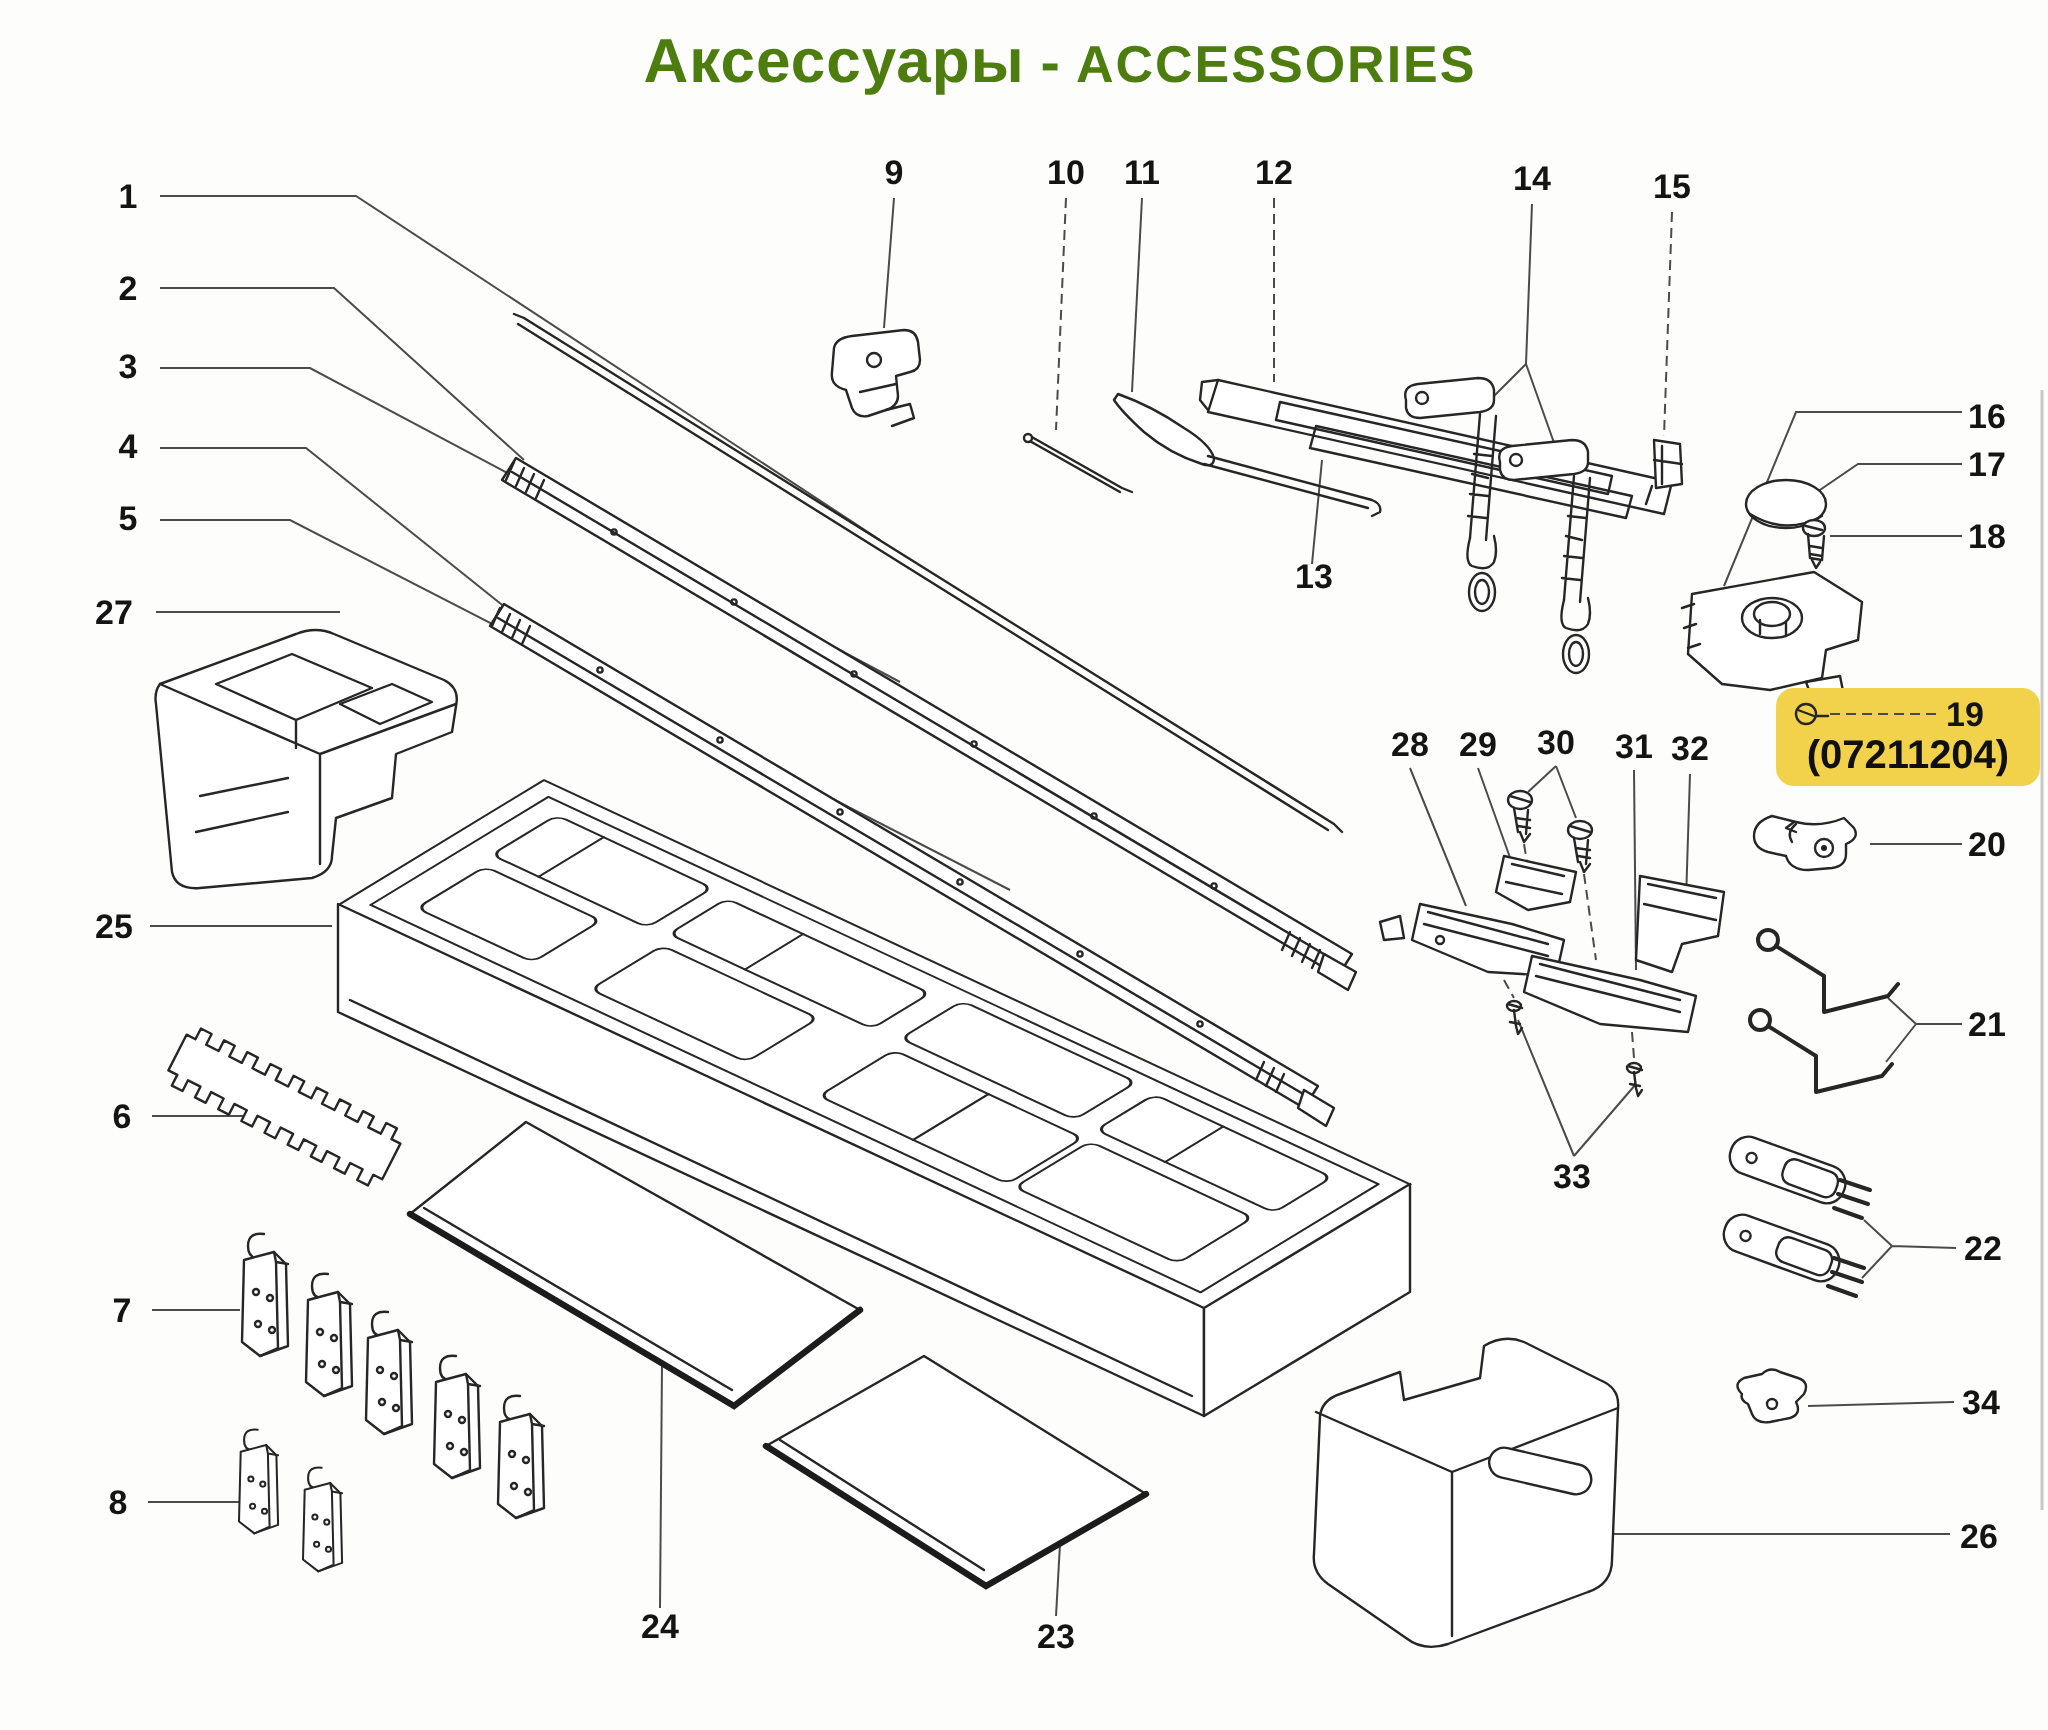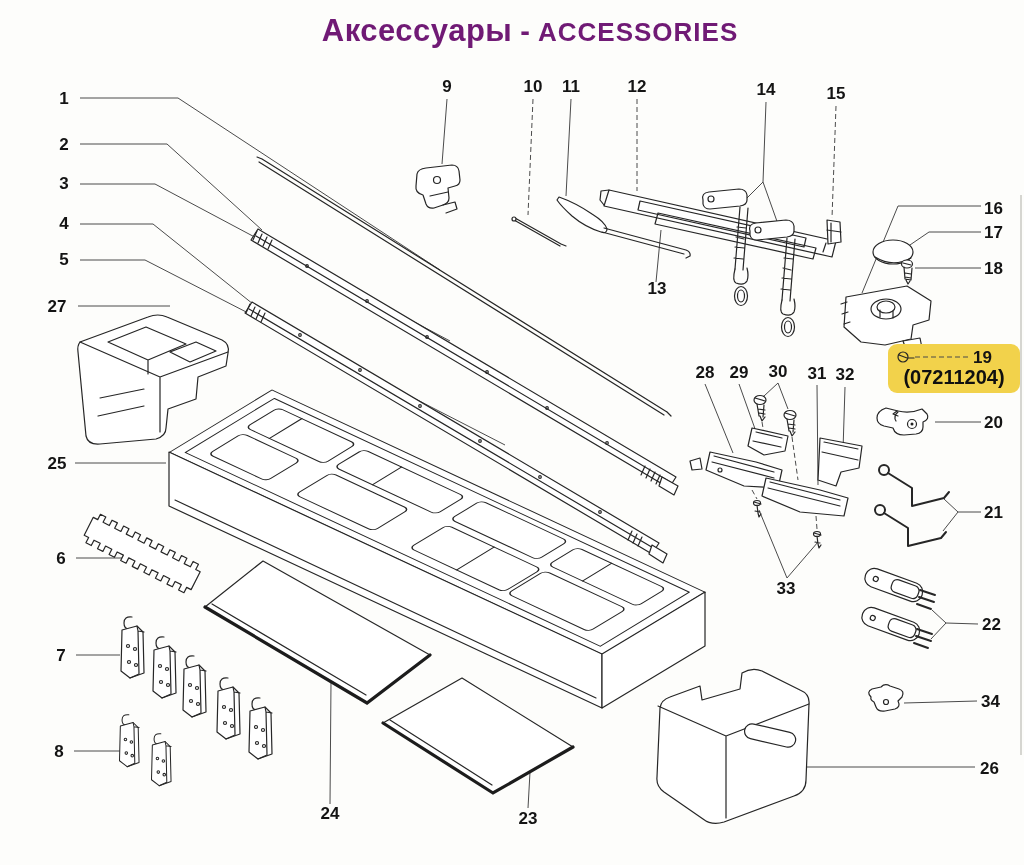--- a/index.html
+++ b/index.html
@@ -1,19 +1,19 @@
 <!DOCTYPE html>
 <html><head>
 <meta charset="utf-8">
 <style>
   html,body{margin:0;padding:0;background:#ffffff}
   .page{position:relative;width:1024px;height:865px;background:#fdfdfb;overflow:hidden;
         font-family:"Liberation Sans",sans-serif}
   h1{position:absolute;top:12px;left:0;width:1024px;padding-left:36px;box-sizing:border-box;
-     text-align:center;margin:0;color:#701a75;white-space:nowrap}
+     text-align:center;margin:0;color:#4d7c0f;white-space:nowrap}
   .t-ru{font-size:31px;font-weight:700;letter-spacing:.5px}
   .t-sep{font-size:29px;font-weight:700;margin:0 8px}
   .t-en{font-size:26px;font-weight:700;letter-spacing:1px}
   svg.diagram{position:absolute;left:0;top:0}
   .ln{stroke:#4b4b4b;stroke-width:1;fill:none}
   .lnd{stroke:#4b4b4b;stroke-width:1;fill:none;stroke-dasharray:5 3}
   .p{stroke:#262626;stroke-width:1.2;fill:none;stroke-linecap:round;stroke-linejoin:round}
   .pf{stroke:#262626;stroke-width:1.2;fill:#fff;stroke-linejoin:round}
   .pw{stroke:#262626;stroke-width:2;fill:none;stroke-linecap:round;stroke-linejoin:round}
   .thick{stroke:#1c1c1c;stroke-width:3.2;fill:none;stroke-linecap:round}

